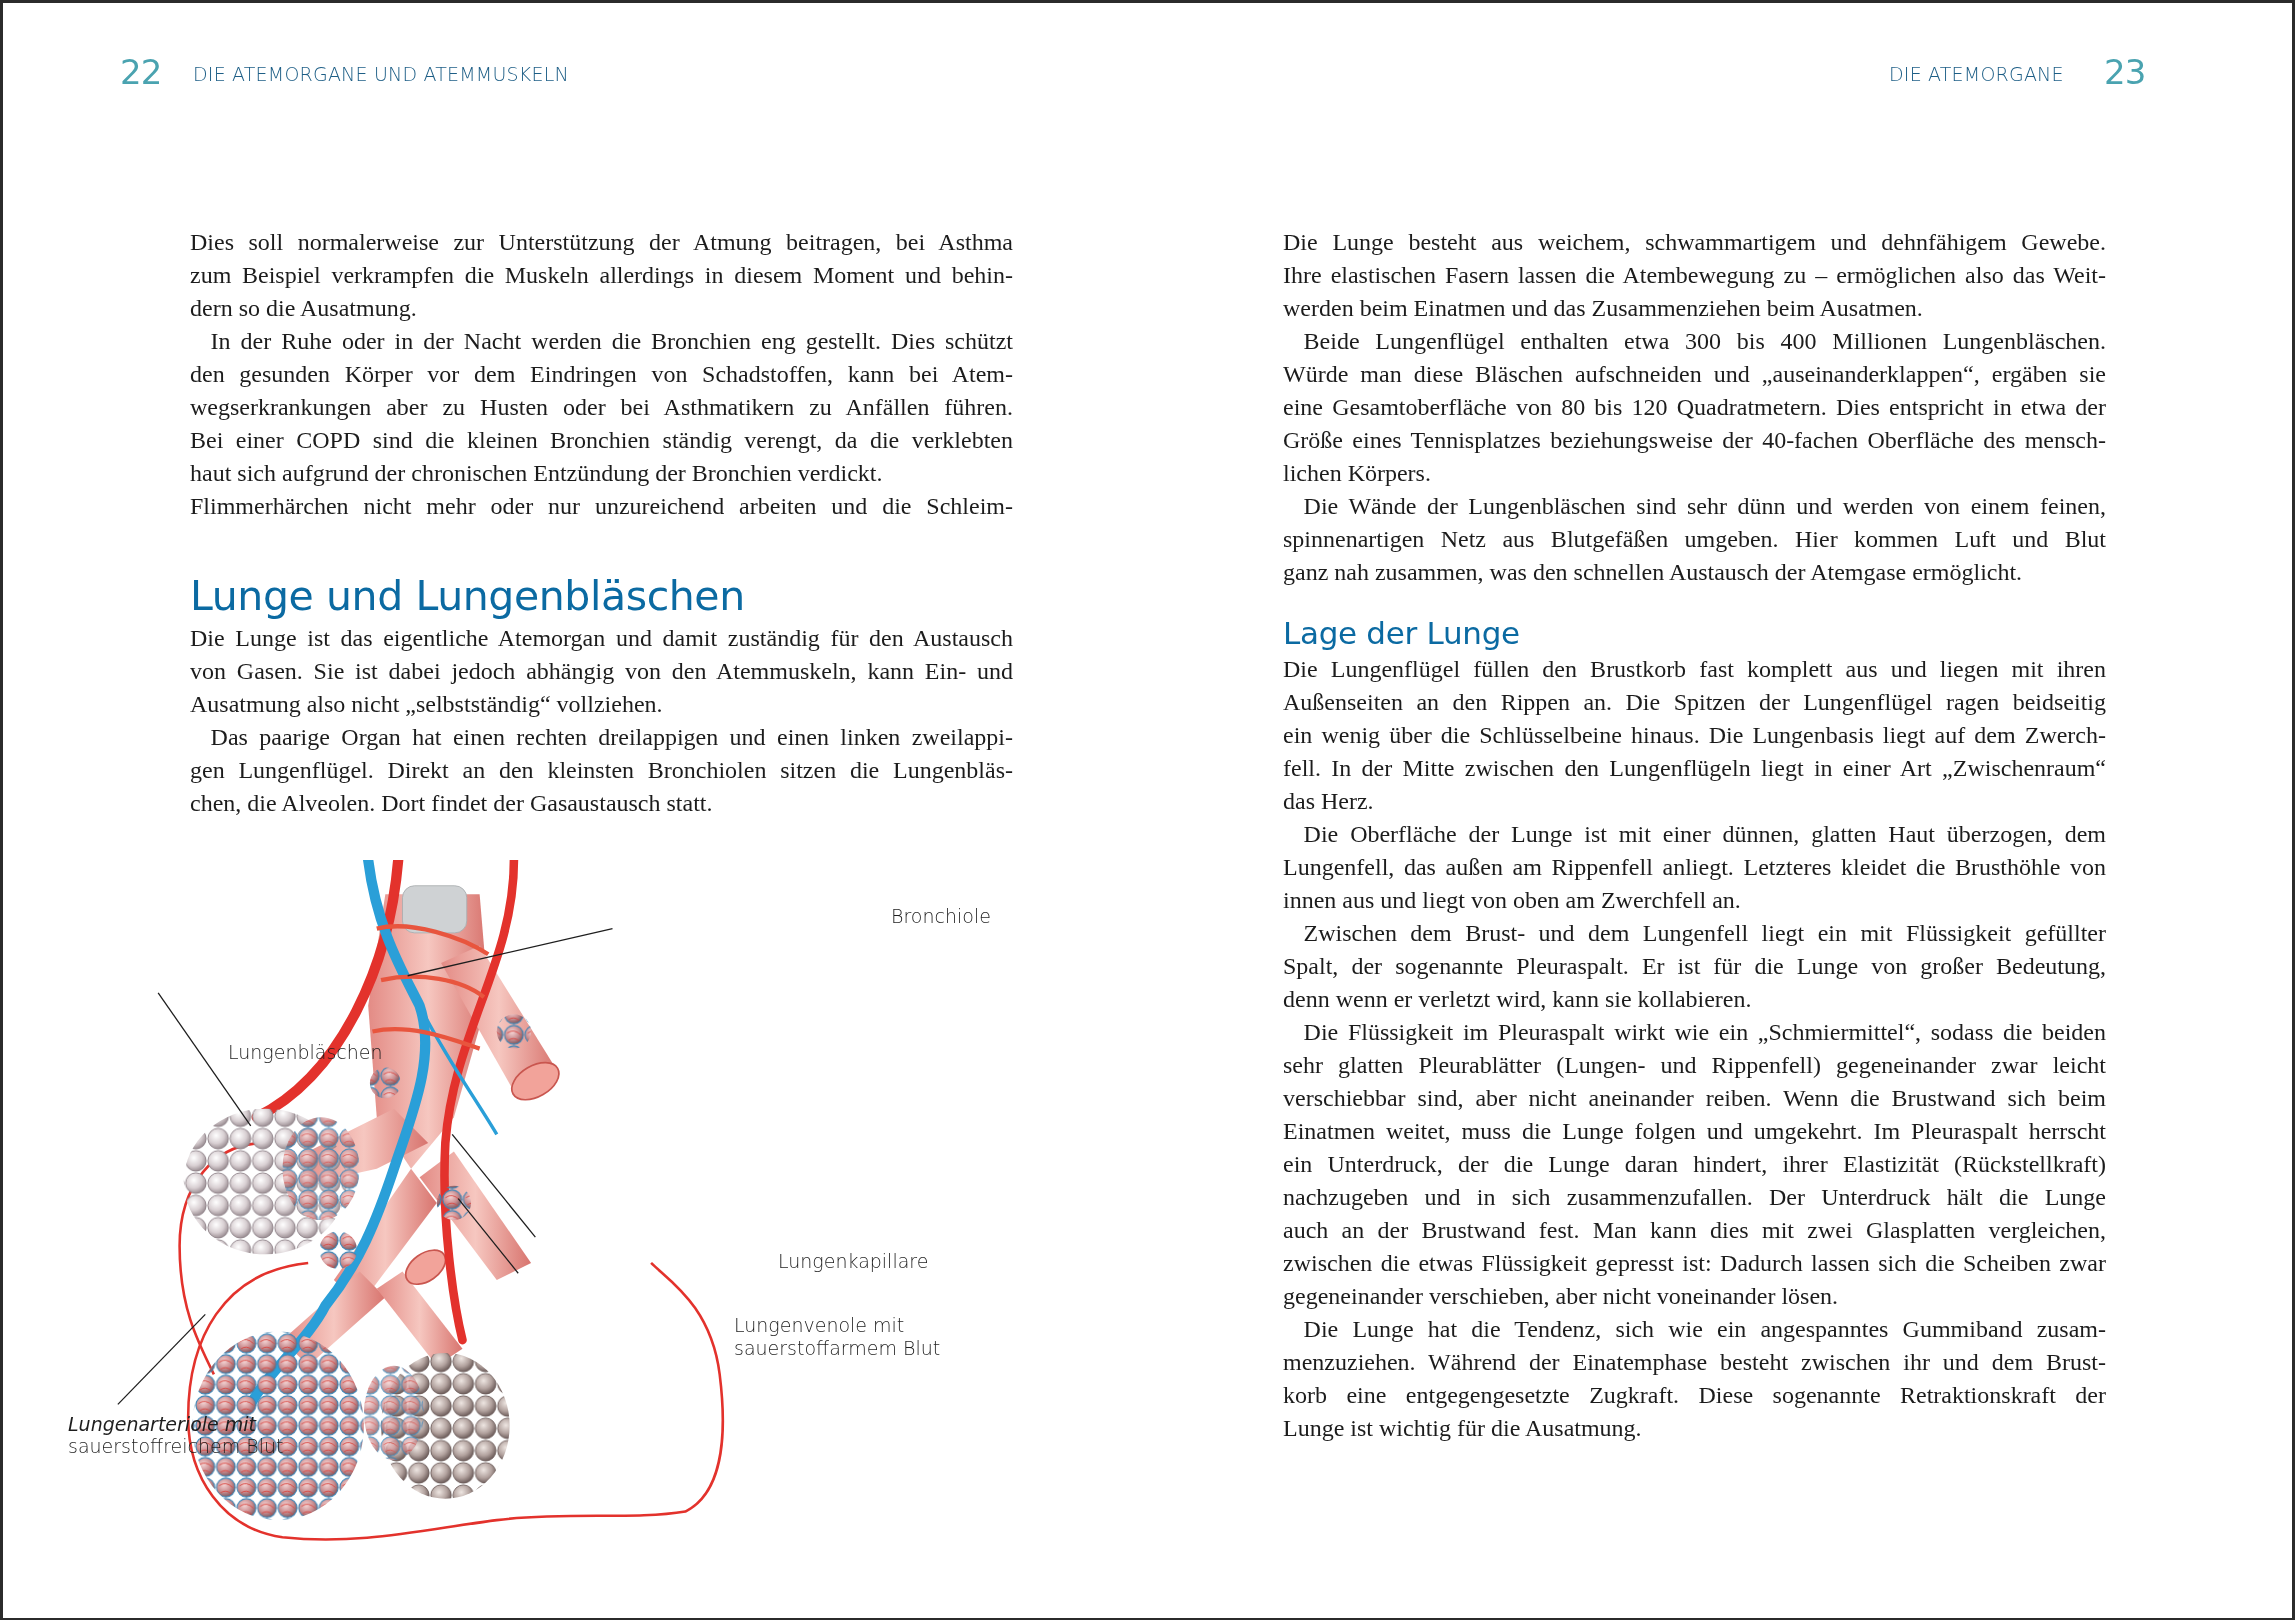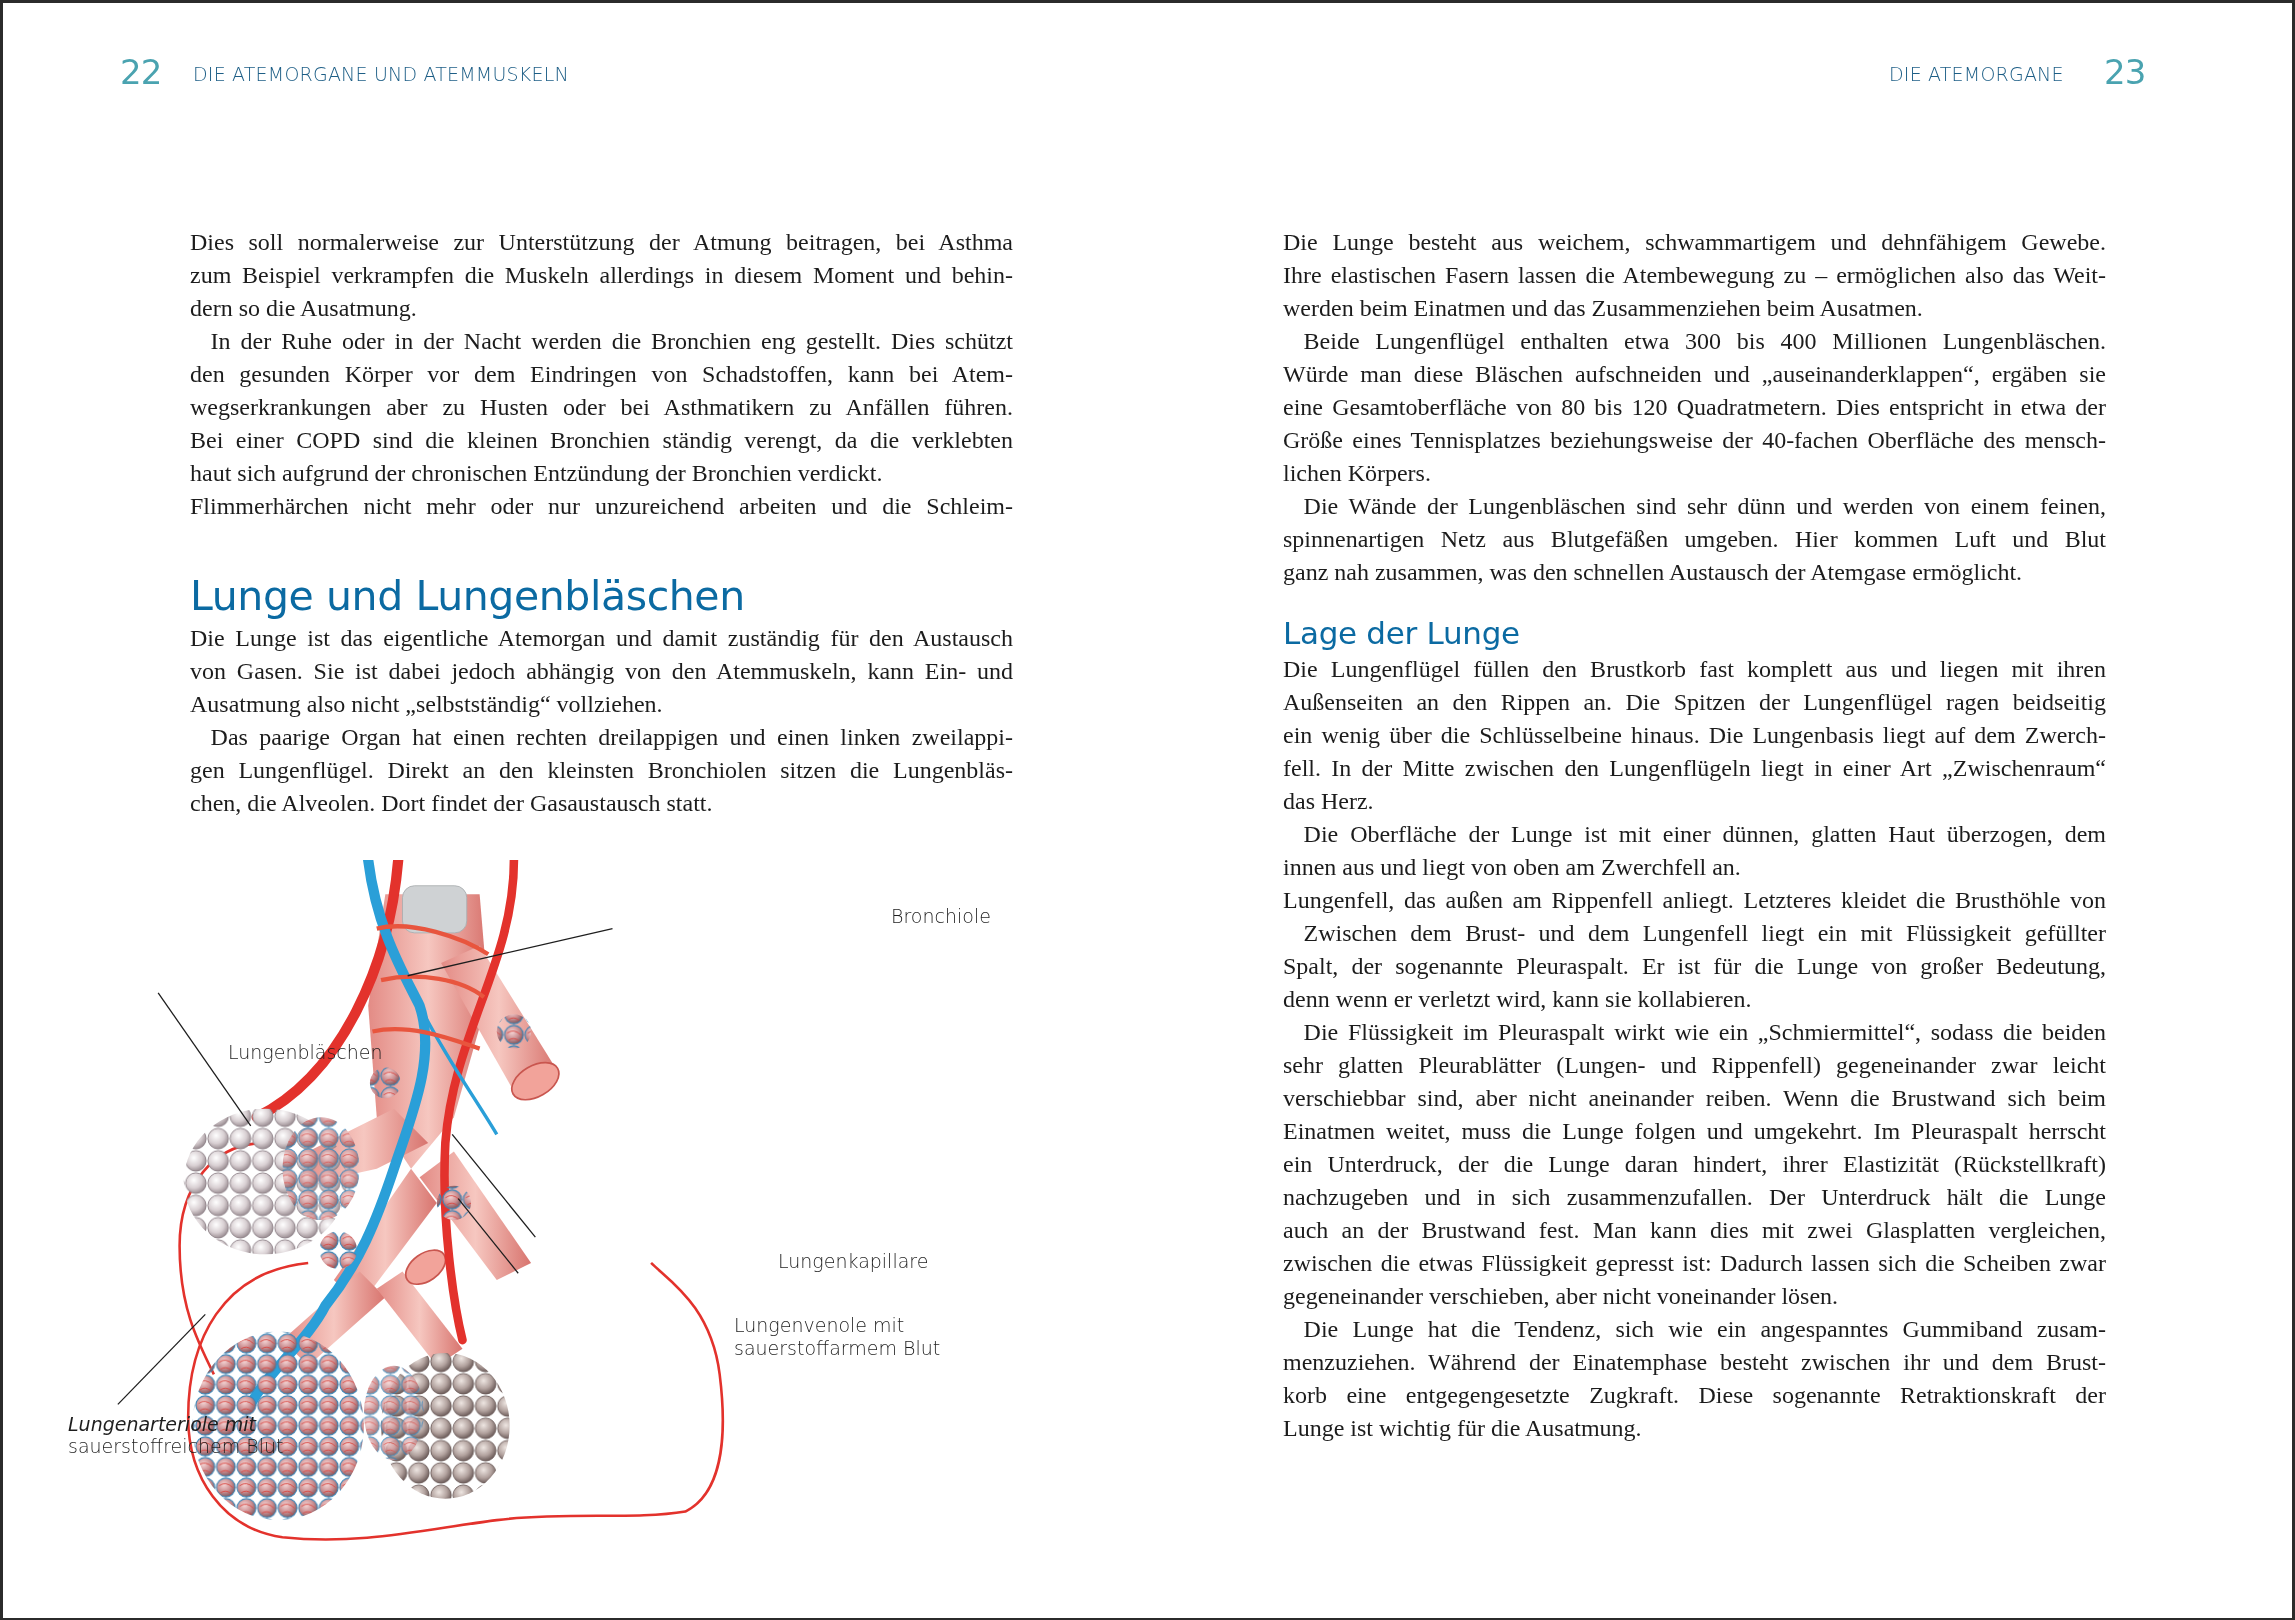--- a/index.html
+++ b/index.html
@@ -197,22 +197,22 @@
     <h3 class="mid">Lage der Lunge</h3>
     <p>
       <span class="line">Die Lungenflügel füllen den Brustkorb fast komplett aus und liegen mit ihren</span>
       <span class="line">Außenseiten an den Rippen an. Die Spitzen der Lungenflügel ragen beidseitig</span>
       <span class="line">ein wenig über die Schlüsselbeine hinaus. Die Lungenbasis liegt auf dem Zwerch-</span>
       <span class="line">fell. In der Mitte zwischen den Lungenflügeln liegt in einer Art „Zwischenraum“</span>
       <span class="line last">das Herz.</span>
     </p>
     <p>
       <span class="line" style="padding-left:20.6px;">Die Oberfläche der Lunge ist mit einer dünnen, glatten Haut überzogen, dem</span>
+      <span class="line">Lungenfell, das außen am Rippenfell anliegt. Letzteres kleidet die Brusthöhle von</span>
       <span class="line last">innen aus und liegt von oben am Zwerchfell an.</span>
-      <span class="line">Lungenfell, das außen am Rippenfell anliegt. Letzteres kleidet die Brusthöhle von</span>
     </p>
     <p>
       <span class="line" style="padding-left:20.6px;">Zwischen dem Brust- und dem Lungenfell liegt ein mit Flüssigkeit gefüllter</span>
       <span class="line">Spalt, der sogenannte Pleuraspalt. Er ist für die Lunge von großer Bedeutung,</span>
       <span class="line last">denn wenn er verletzt wird, kann sie kollabieren.</span>
     </p>
     <p>
       <span class="line" style="padding-left:20.6px;">Die Flüssigkeit im Pleuraspalt wirkt wie ein „Schmiermittel“, sodass die beiden</span>
       <span class="line">sehr glatten Pleurablätter (Lungen- und Rippenfell) gegeneinander zwar leicht</span>
       <span class="line">verschiebbar sind, aber nicht aneinander reiben. Wenn die Brustwand sich beim</span>

